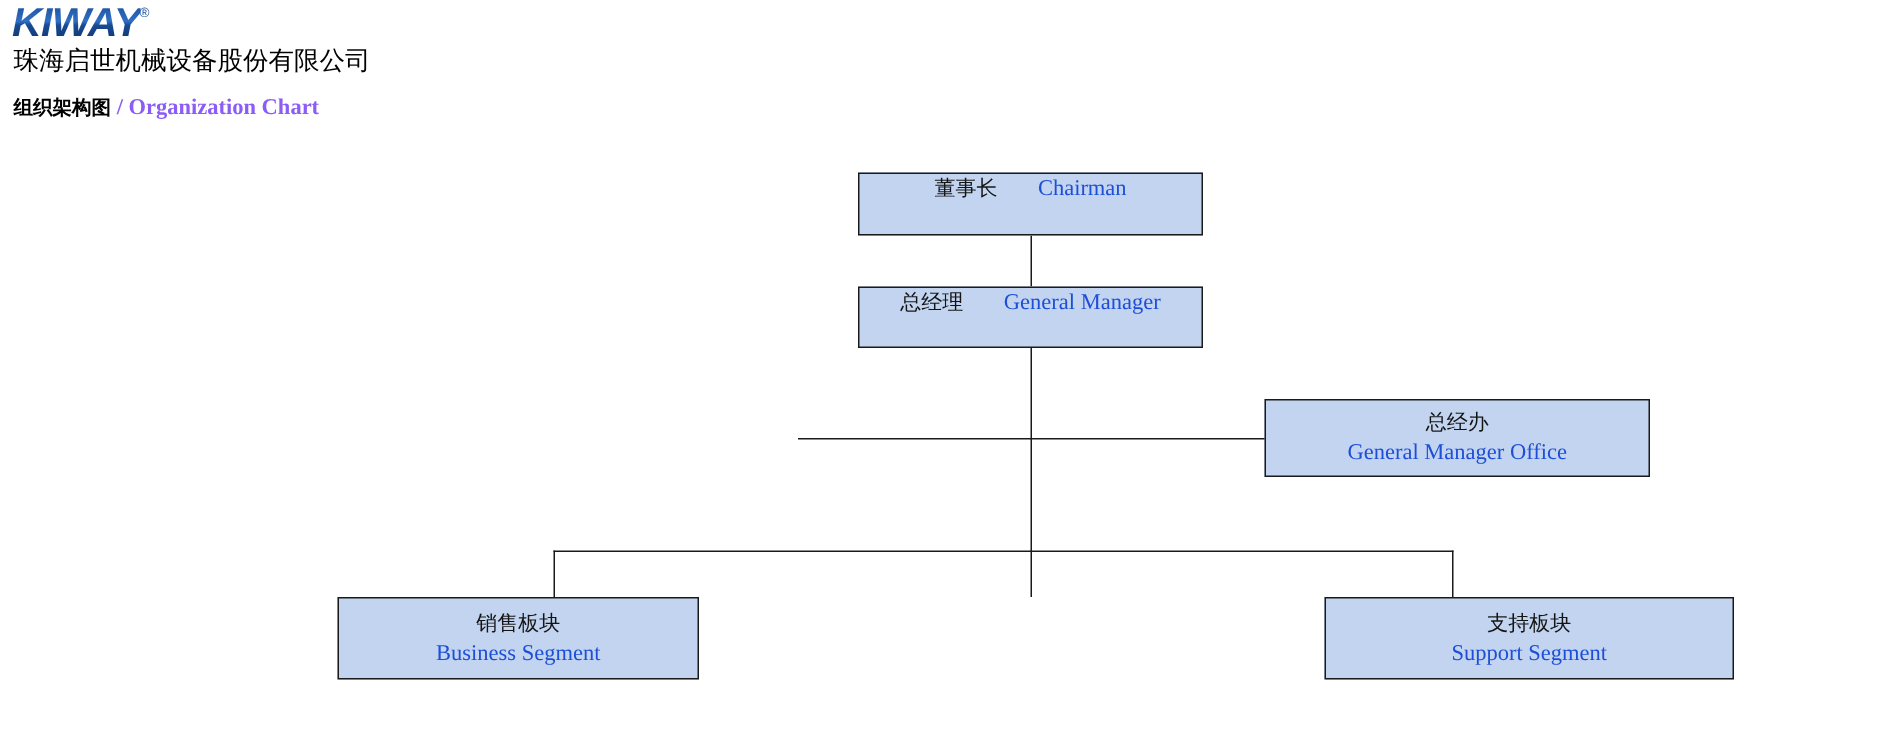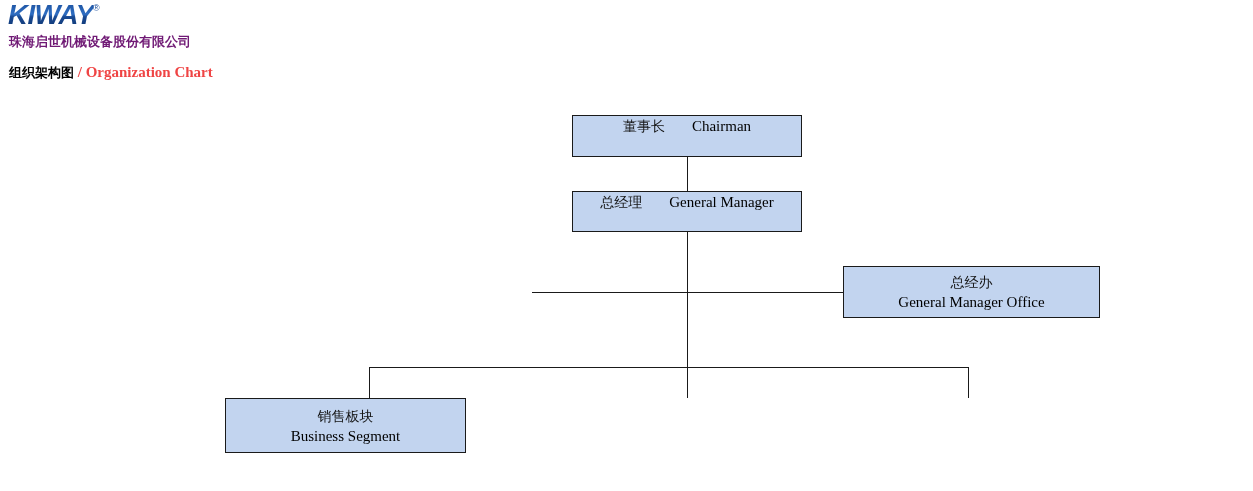--- a/index.html
+++ b/index.html
@@ -56,24 +56,24 @@
     color: #1b4f9c;
     margin-left: 1px;
     margin-top: 1px;
     line-height: 10px;
   }
   #company-name {
     position: absolute;
     left: 9px;
     top: 32px;
     font-family: "DejaVu Sans", "Liberation Sans", sans-serif;
-    font-weight: bold;
-    font-size: 13px;
+    font-weight: normal;
+    font-size: 17px;
     line-height: 19px;
-    color: #701a75;
+    color: #000000;
     letter-spacing: 0px;
     white-space: nowrap;
   }
   #chart-title {
     position: absolute;
     left: 9px;
     top: 63px;
     font-size: 15px;
     line-height: 19px;
     white-space: nowrap;
@@ -81,21 +81,21 @@
   #chart-title .cn {
     font-family: "DejaVu Sans", "Liberation Sans", sans-serif;
     font-weight: bold;
     font-size: 13px;
     color: #000000;
   }
   #chart-title .en {
     font-family: "Liberation Serif", "DejaVu Serif", serif;
     font-weight: bold;
     font-size: 15px;
-    color: #ef4444;
+    color: #8b5cf6;
   }
 
   
   .node {
     position: absolute;
     box-sizing: border-box;
     background: #c2d4ef;
     border: 1px solid #1a1a1a;
     display: flex;
     flex-direction: column;
@@ -108,21 +108,21 @@
     font-family: "DejaVu Sans", "Liberation Sans", sans-serif;
     font-size: 14px;
     line-height: 20px;
     color: #141414;
     white-space: nowrap;
   }
   .node .en {
     font-family: "Liberation Serif", "DejaVu Serif", serif;
     font-size: 15px;
     line-height: 20px;
-    color: #000000;
+    color: #1d4ed8;
     white-space: nowrap;
   }
   .node.single-line {
     flex-direction: row;
     justify-content: center;
     align-items: baseline;
     gap: 22px;
   }
   .node.single-line .cn { margin-right: 5px; }
 
@@ -183,14 +183,18 @@
     <span class="cn">总经办</span>
     <span class="en">General Manager Office</span>
   </div>
 
   <div class="node" style="left:225px; top:398px; width:241px; height:55px;">
     <span class="cn">销售板块</span>
     <span class="en">Business Segment</span>
   </div>
 
 
+  <div class="node" style="left:883px; top:398px; width:273px; height:55px;">
+    <span class="cn">支持板块</span>
+    <span class="en">Support Segment</span>
+  </div>
 
 </div>
 
 </body></html>

